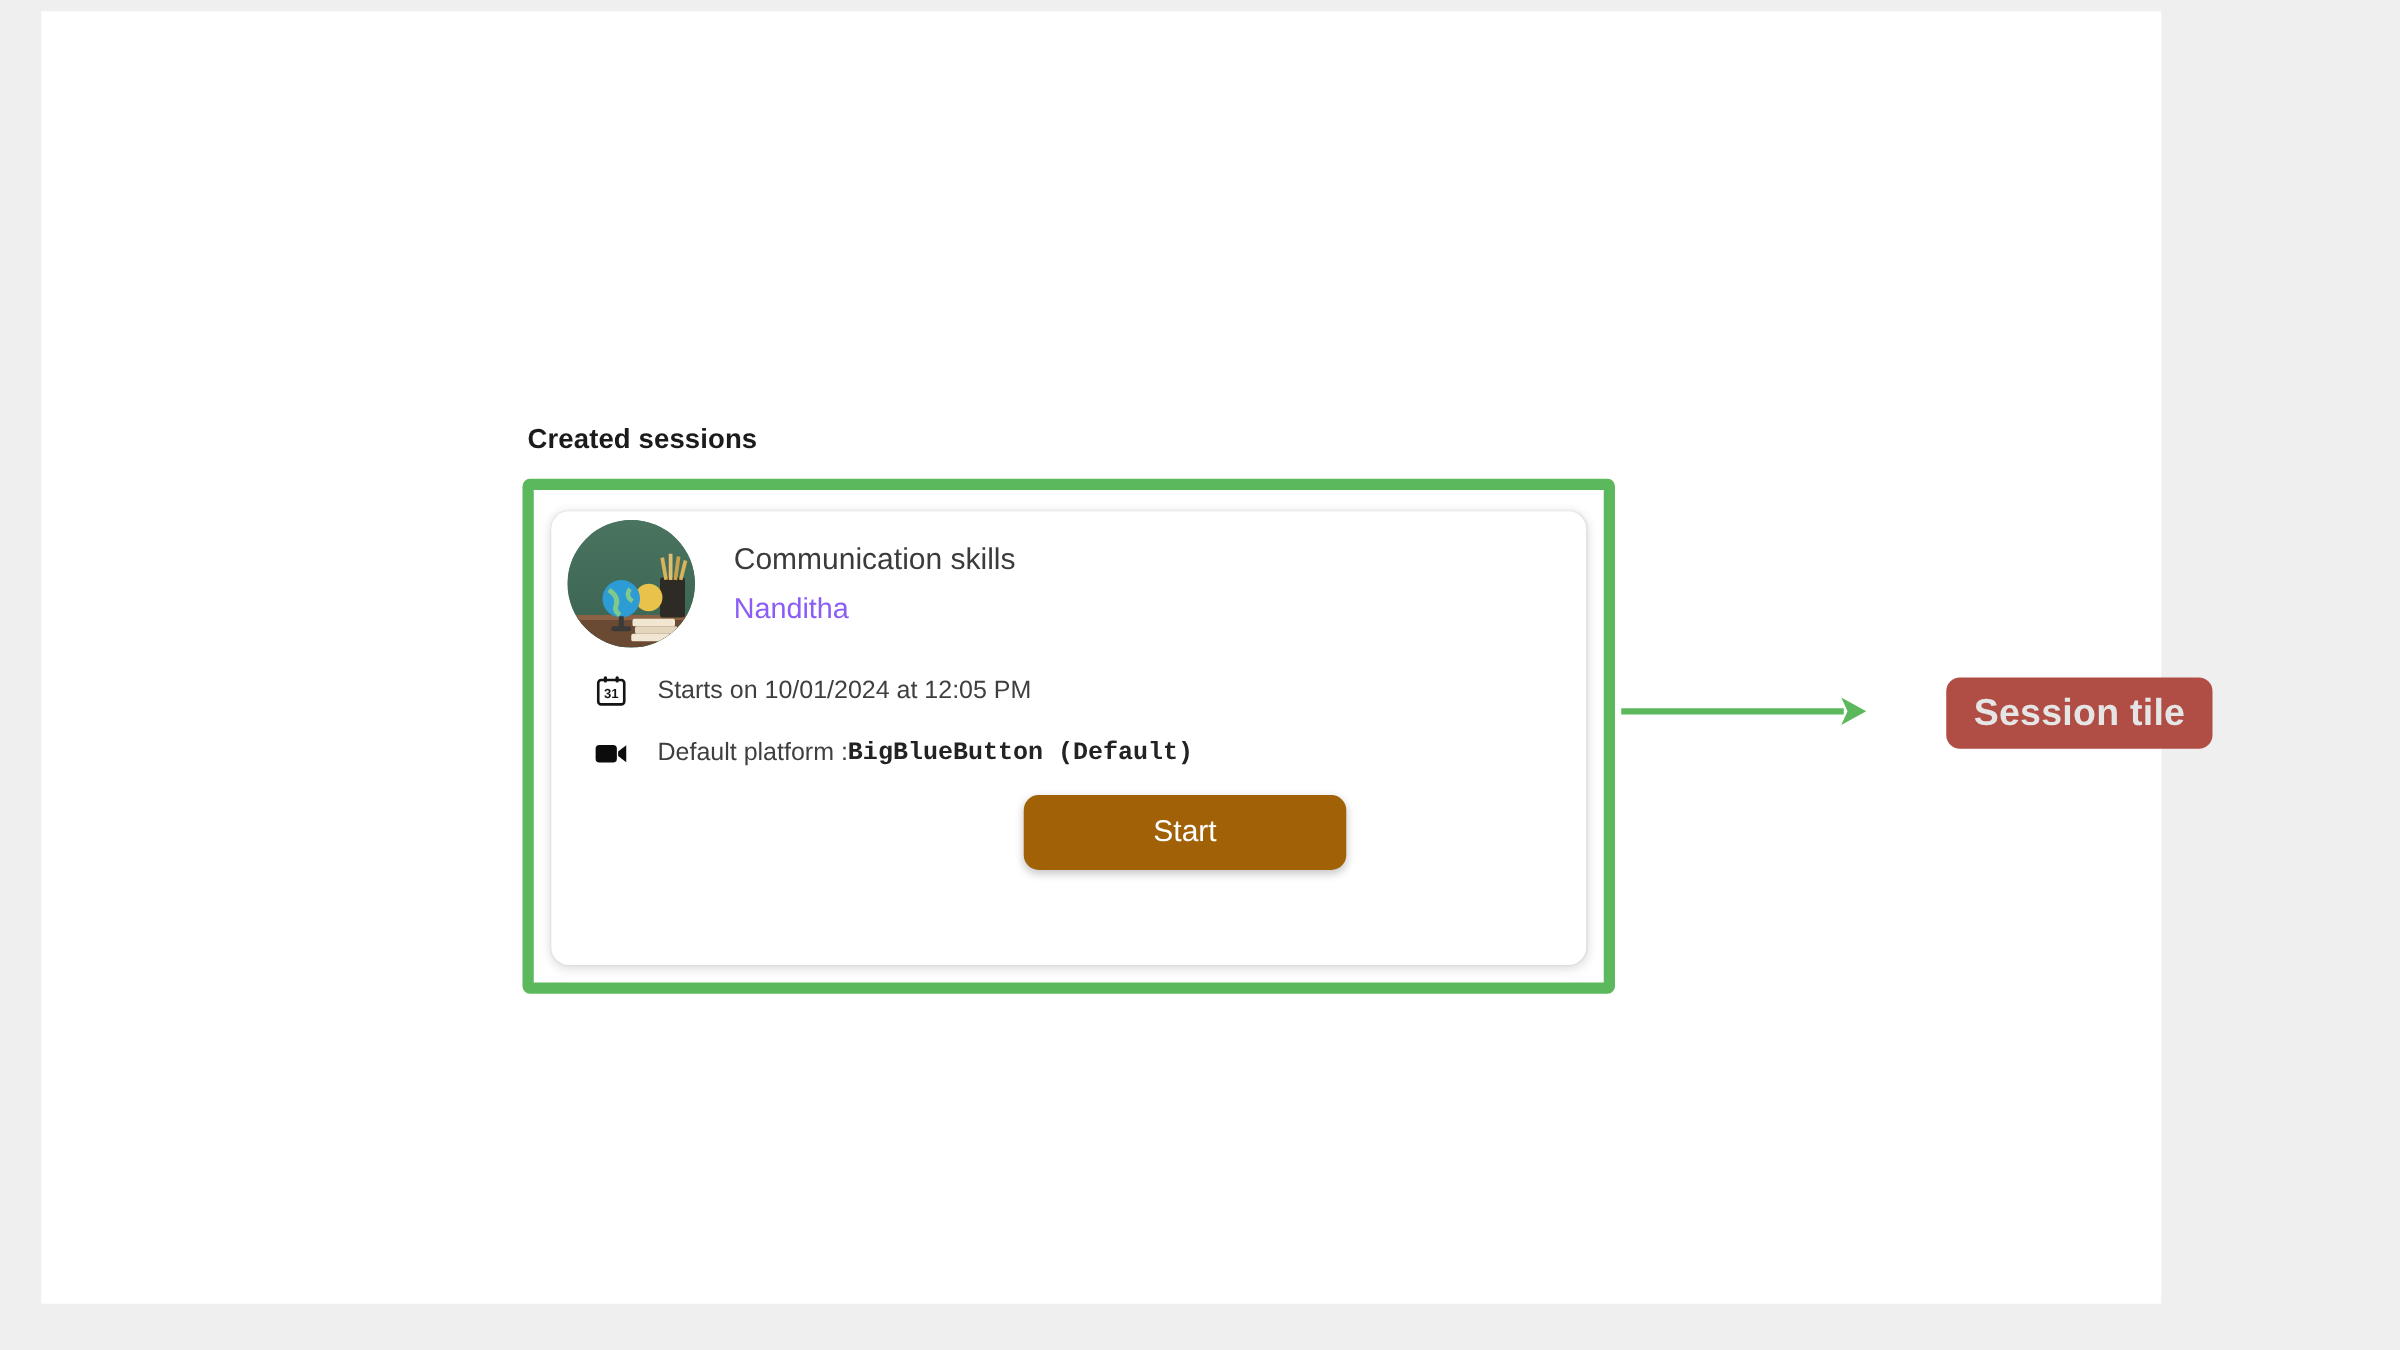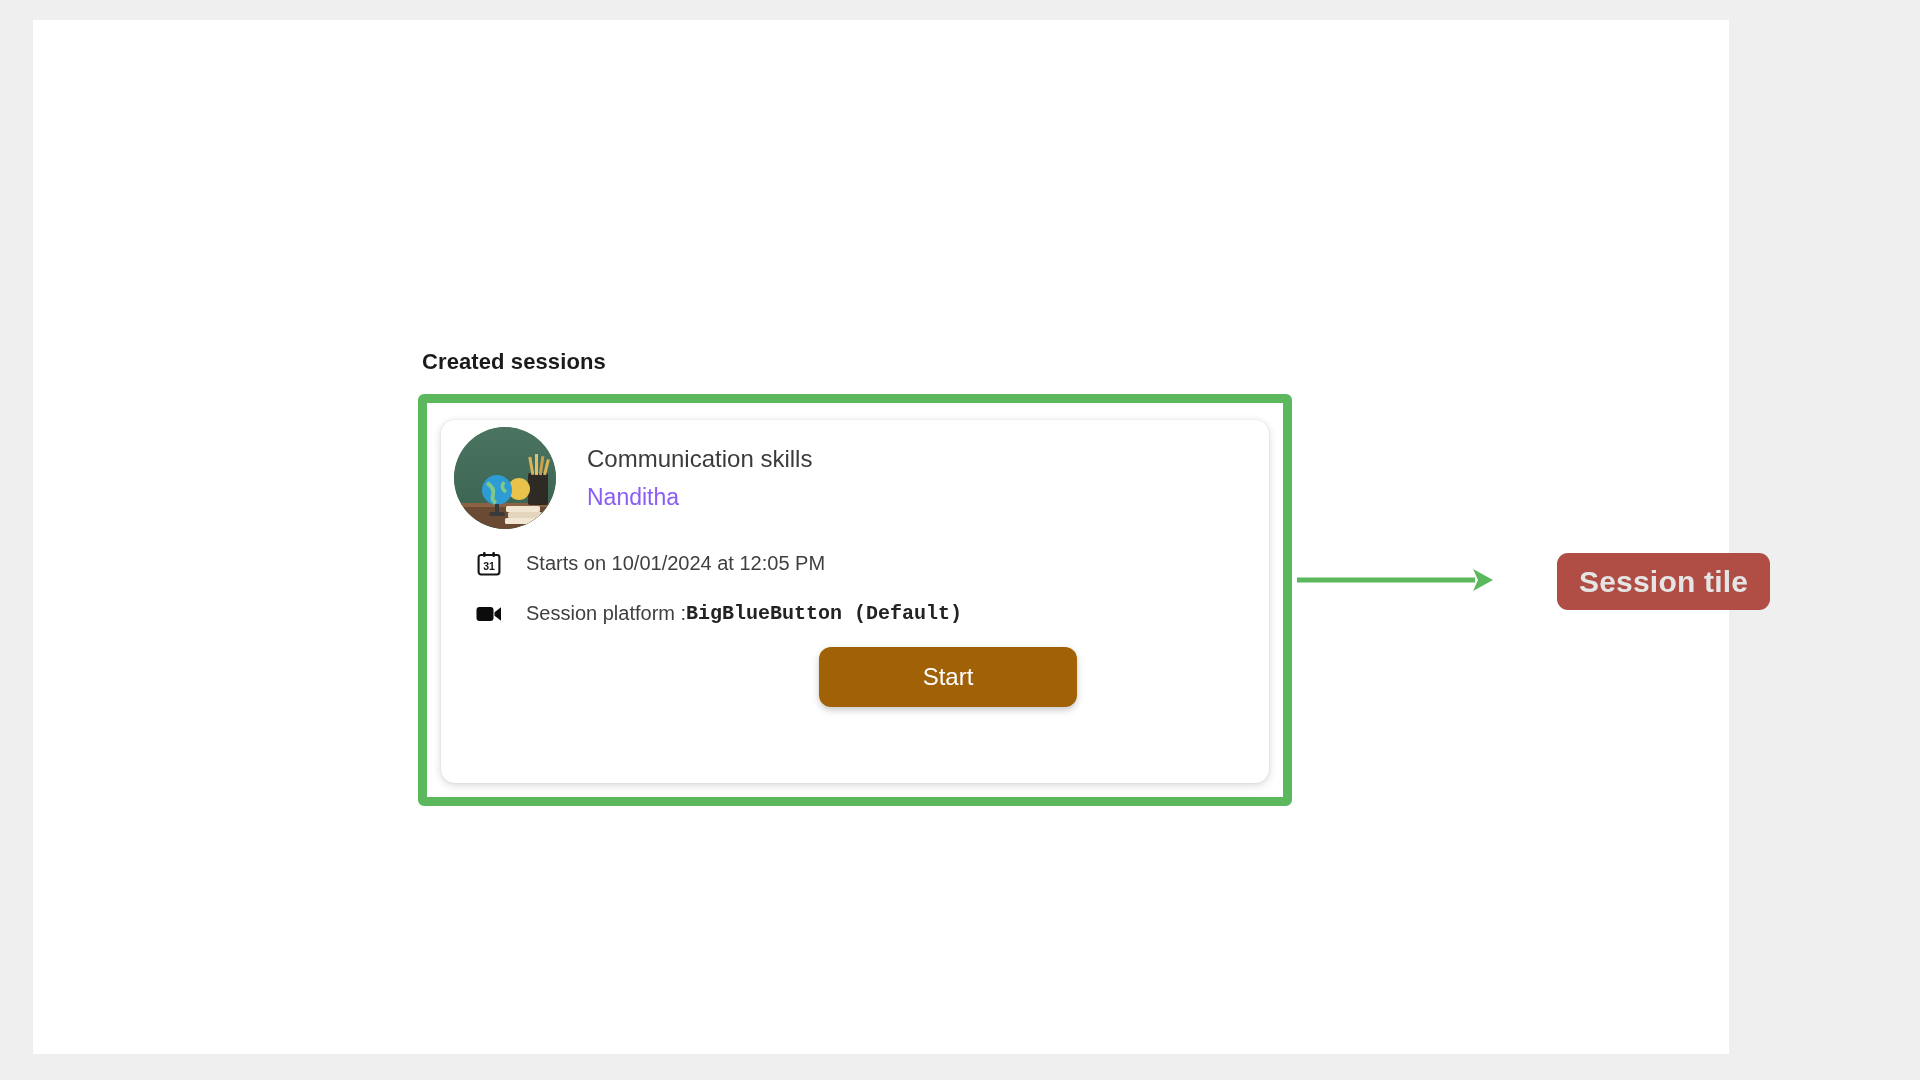--- a/index.html
+++ b/index.html
@@ -16,21 +16,21 @@
     position: relative;
     width: 1920px;
     height: 1080px;
     background: #efefef;
   }
 
   
   #canvas {
     position: absolute;
     left: 33px;
-    top: 20px;
+    top: 9px;
     width: 1696px;
     height: 1034px;
     background: #ffffff;
   }
 
   
   #created-sessions-heading {
     position: absolute;
     left: 389px;
     top: 329px;
@@ -263,21 +263,21 @@
         <span>Starts on 10/01/2024 at 12:05 PM</span>
       </div>
 
       <div class="meta-row" id="meta-platform">
         <span class="meta-icon">
           <svg width="26" height="20" viewBox="0 0 26 20">
             <rect x="0.5" y="3" width="17" height="14" rx="3" fill="#0c0c0c"></rect>
             <path d="M18.5 8.2 L25 3.2 L25 16.8 L18.5 11.8 Z" fill="#0c0c0c"></path>
           </svg>
         </span>
-        <span>Session platform : </span>
+        <span>Default platform : </span>
         <span class="platform-name">BigBlueButton (Default)</span>
       </div>
 
       <button id="start-button">Start</button>
     </div>
 
     <svg id="annotation-arrow" viewBox="0 0 205 40">
       <line x1="2" y1="20" x2="180" y2="20" stroke="#5cb85c" stroke-width="5"></line>
       <path d="M178 9 L198 20 L178 31 L183 20 Z" fill="#5cb85c"></path>
     </svg>

